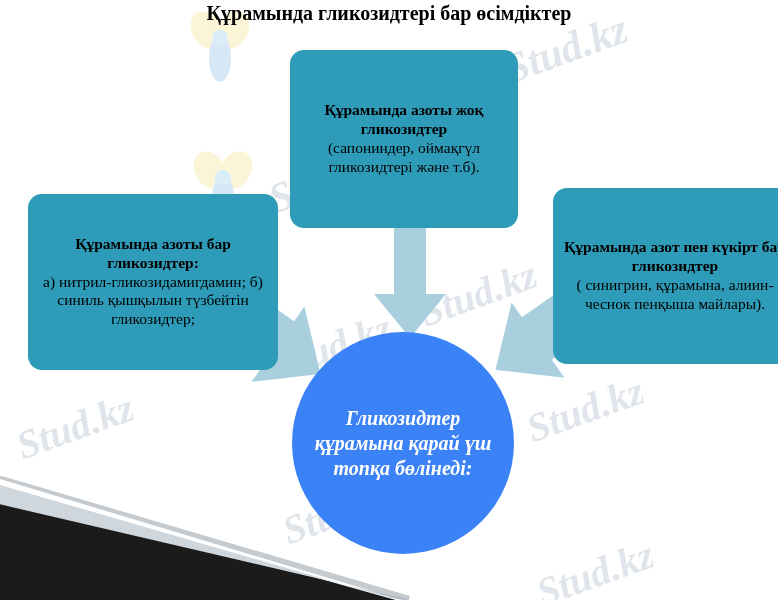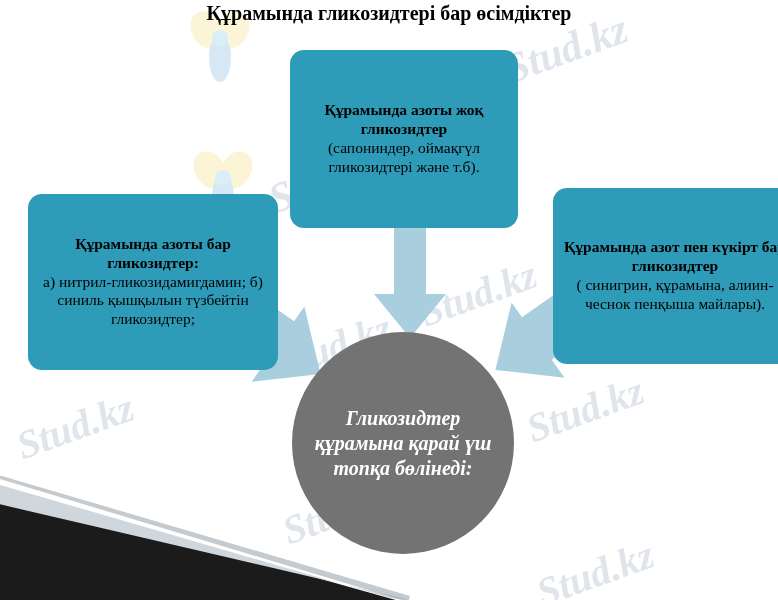--- a/index.html
+++ b/index.html
@@ -94,21 +94,21 @@
   #box-right  { left: 553px; top: 188px; width: 244px; height: 176px; }
 
   
   #circle {
     position: absolute;
     left: 292px;
     top: 332px;
     width: 222px;
     height: 222px;
     border-radius: 50%;
-    background: #737373;
+    background: #3b82f6;
     z-index: 7;
     display: flex;
     align-items: center;
     justify-content: flex-end;
   }
   #circle .c-text {
     font-size: 20px;
     font-style: italic;
     font-weight: bold;
     color: #ffffff;

